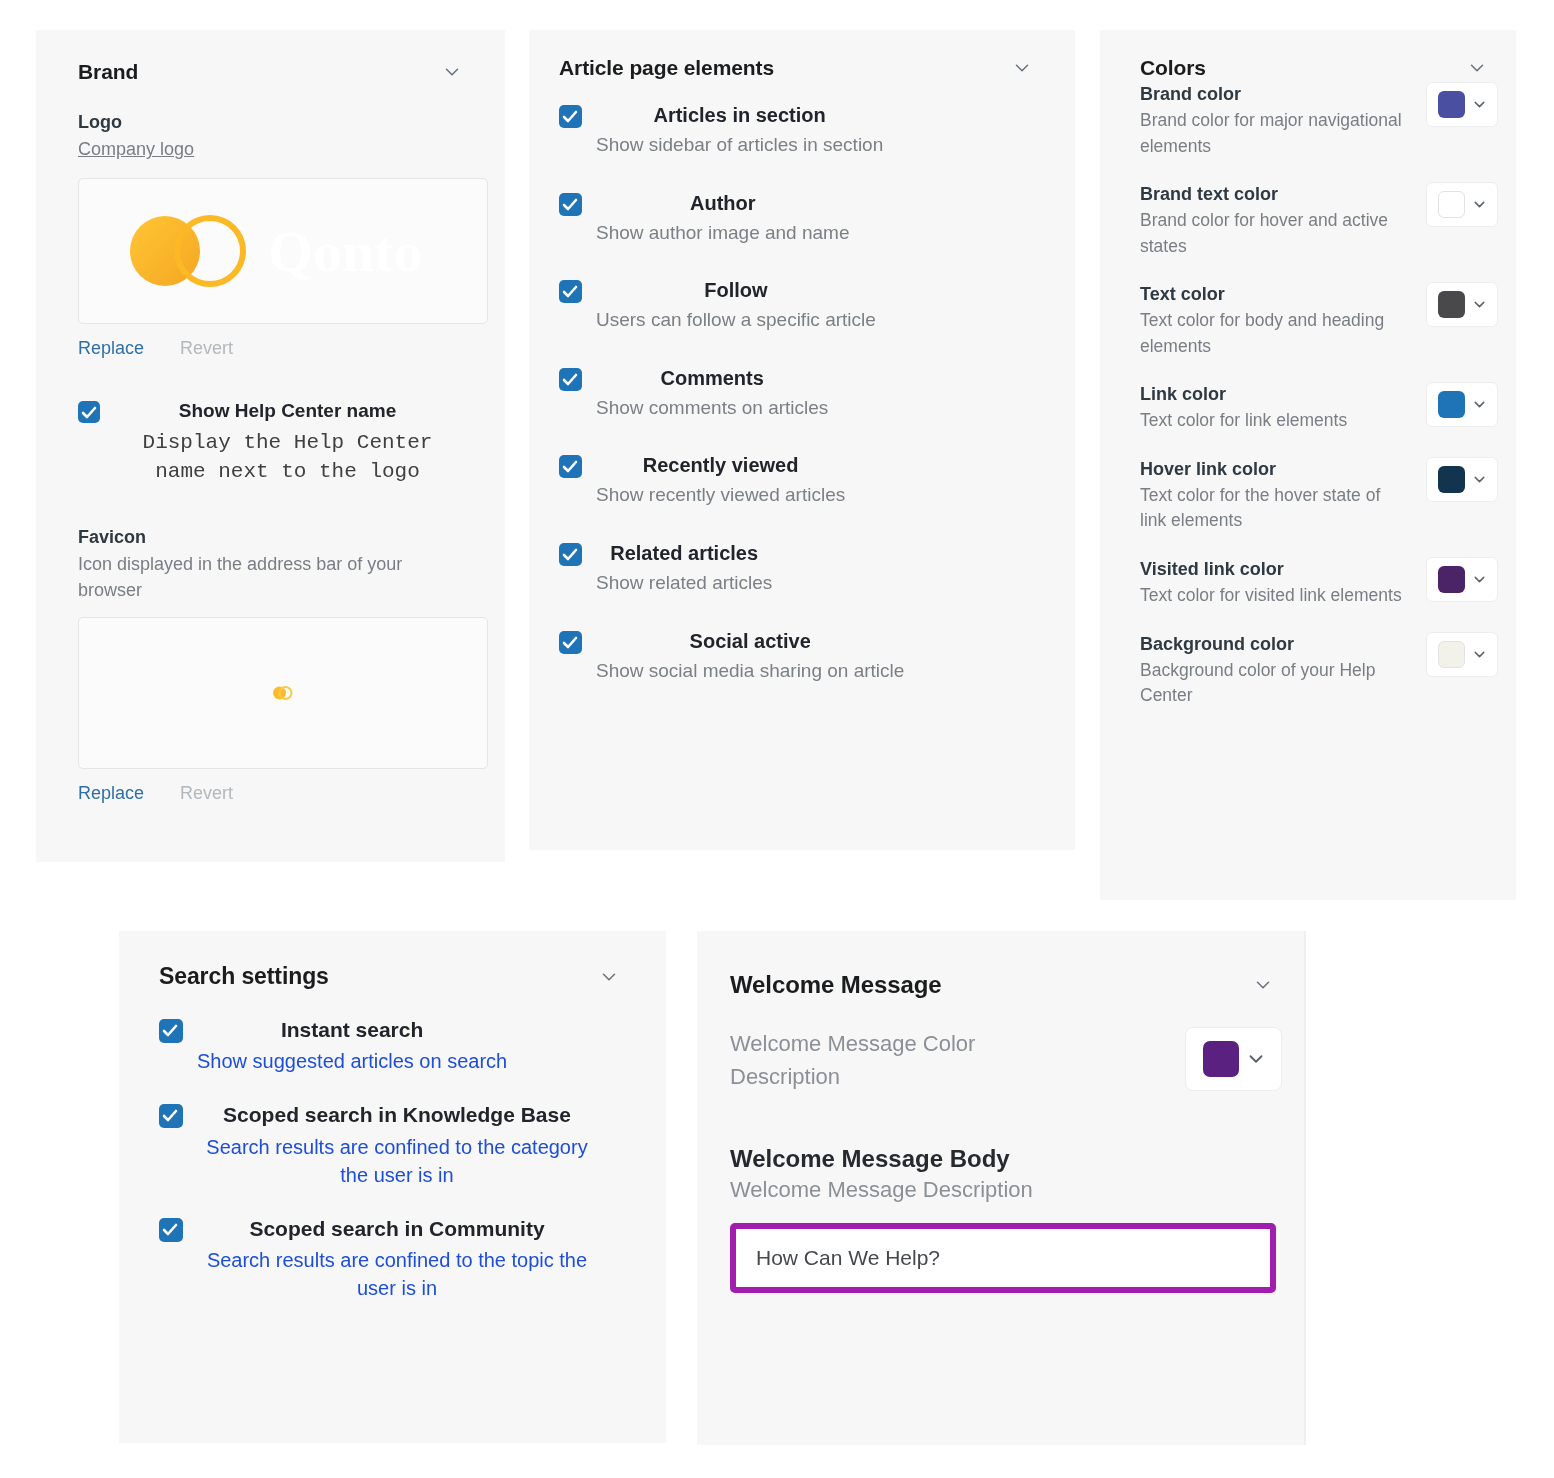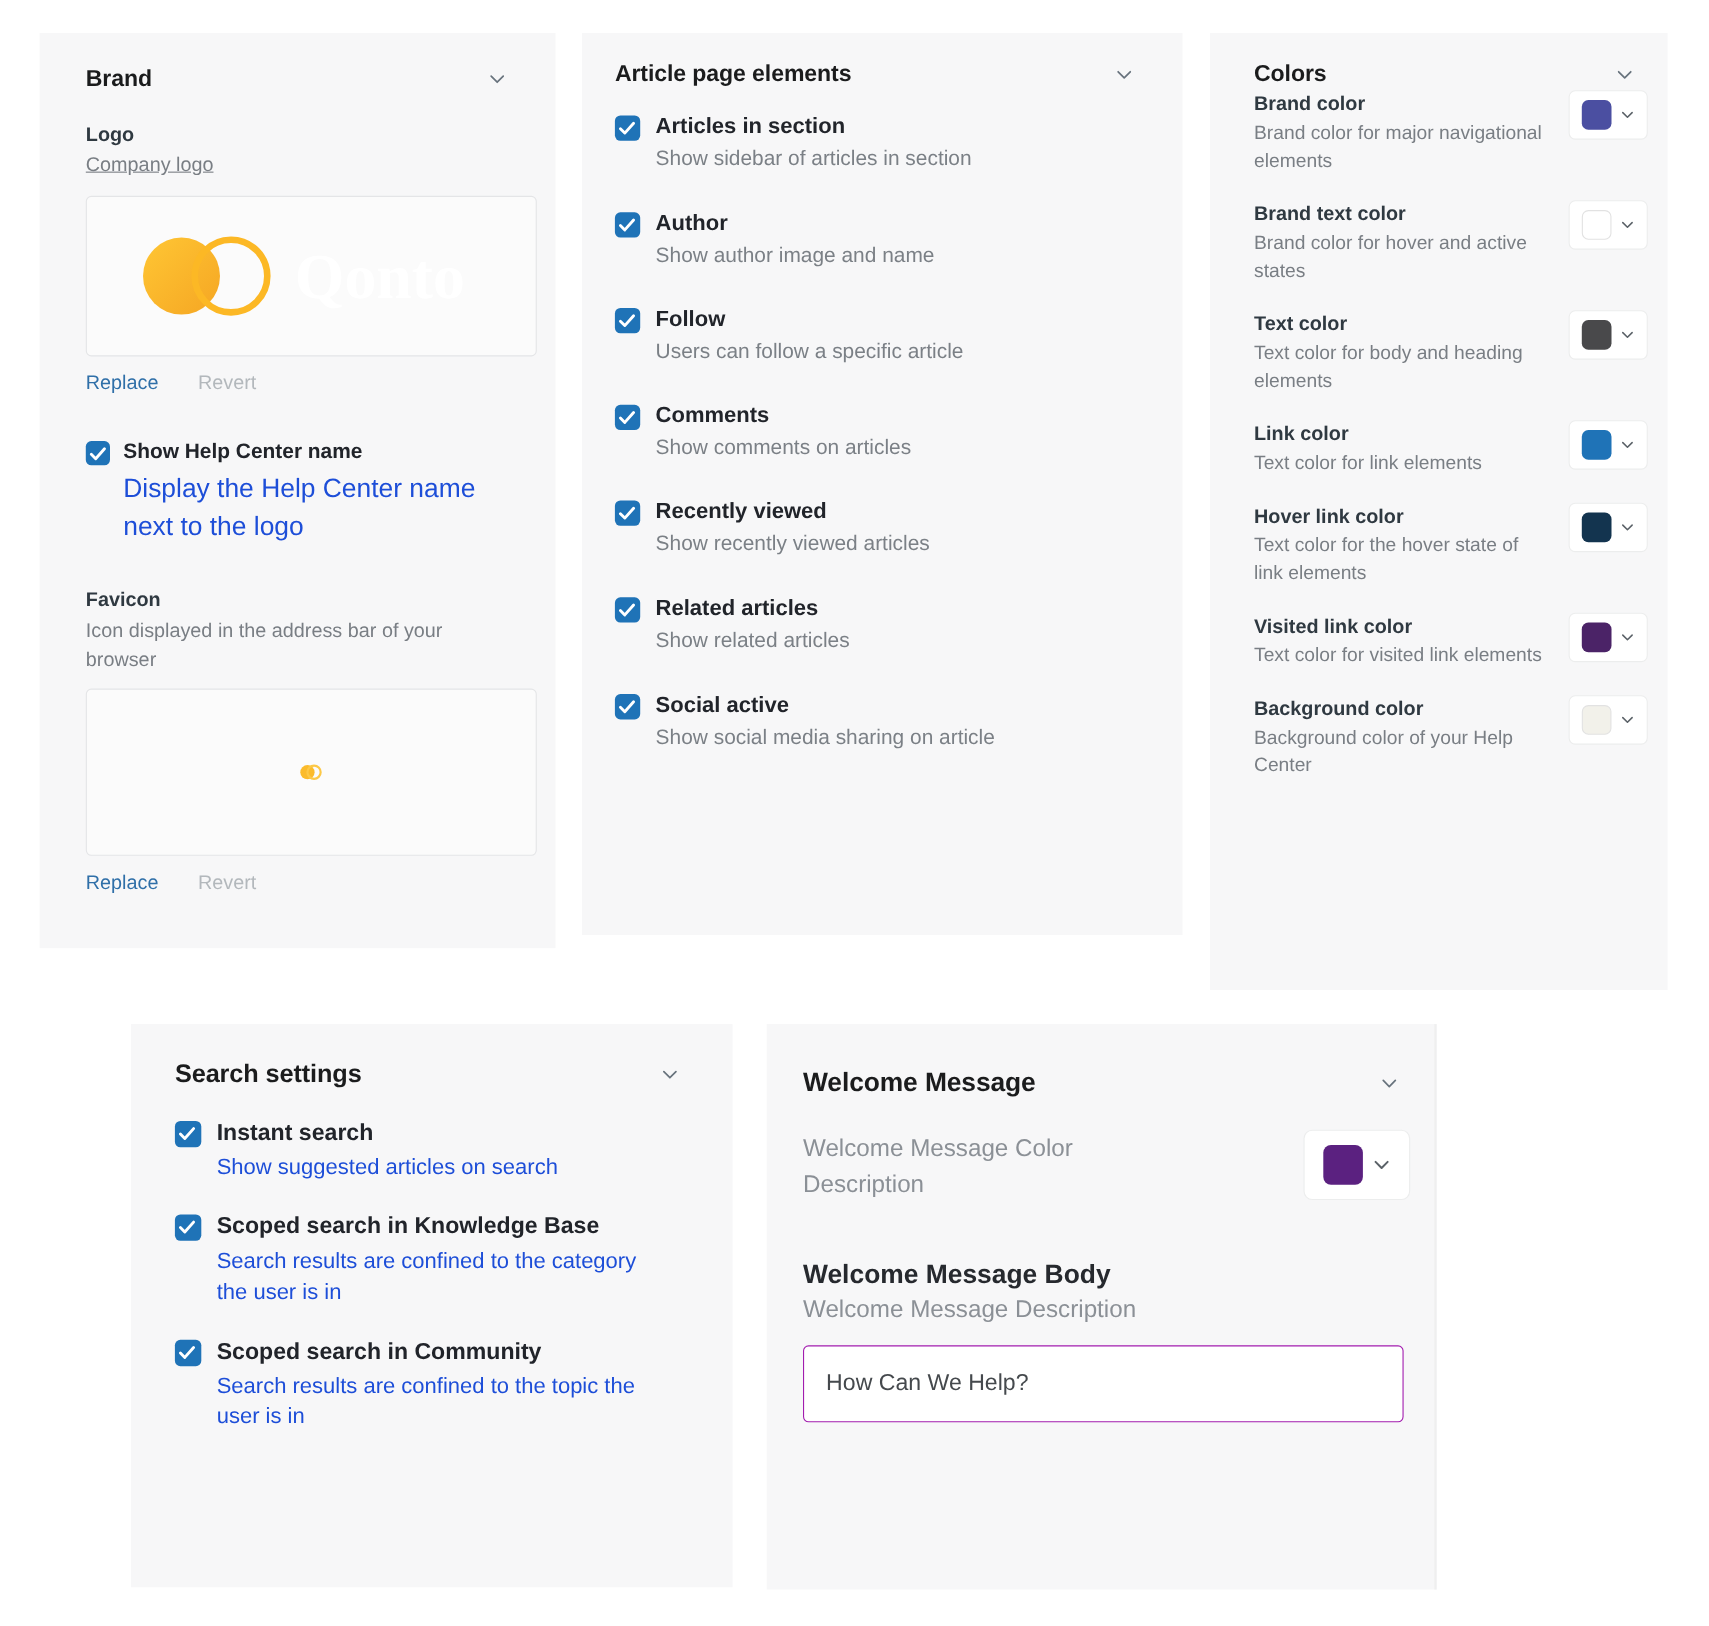--- a/index.html
+++ b/index.html
@@ -80,21 +80,21 @@
     width: 23px;
     height: 23px;
     border-radius: 5px;
     background: #1f73b7;
     flex: 0 0 auto;
     position: relative;
     cursor: pointer;
     margin-top: 3px;
   }
   .cbox svg { position: absolute; left: 3px; top: 4px; }
-  .cb-texts { margin-left: 14px; }
+  .cb-texts { margin-left: 14px; text-align: center; }
   .cb-title {
     font-size: 20px;
     font-weight: 700;
     color: #21242a;
     line-height: 1.3;
   }
   .cb-desc {
     font-size: 19px;
     color: #7b8086;
     line-height: 1.4;
@@ -125,21 +125,21 @@
     display: flex;
     align-items: flex-start;
     justify-content: space-between;
     gap: 14px;
   }
   .color-row .texts { flex: 1 1 auto; }
 
   
   .txtinput {
     background: #ffffff;
-    border: 1px solid #a21caf;
+    border: 6px solid #a21caf;
     border-radius: 5px;
     font-size: 21px;
     color: #45494d;
     font-family: "Liberation Sans", sans-serif;
     padding: 0 20px;
     outline: none;
   }
 
   
   #panel-brand   { left: 36px;   top: 30px;  width: 469px;  height: 832px; padding: 30px 42px 0 42px; }
@@ -151,21 +151,21 @@
   
   #panel-brand .panel-head { margin-bottom: 26px; }
   #brand-logo-label { margin-bottom: 2px; }
   #brand-logo-desc  { margin-bottom: 16px; text-decoration: underline; }
   #logo-box { width: 410px; height: 146px; margin-bottom: 14px; }
   #brand-logo-links { margin-bottom: 40px; }
   #show-hcn-row { margin-bottom: 38px; }
   #show-hcn-row .cbox { width: 22px; height: 22px; margin-top: 2px; }
   #show-hcn-row .cb-texts { margin-left: 12px; }
   #show-hcn-row .cb-title { font-size: 19px; }
-  #show-hcn-row .cb-desc { font-size: 24px; color: #1d4ed8; max-width: 352px; }
+  #show-hcn-row .cb-desc { font-size: 21px; color: #404040; max-width: 352px; font-family: Liberation Mono, monospace; }
   #favicon-label { margin-bottom: 2px; }
   #favicon-desc  { margin-bottom: 14px; max-width: 390px; }
   #favicon-box { width: 410px; height: 152px; margin-bottom: 14px; }
 
   
   #panel-article .panel-head { margin-bottom: 22px; padding-right: 6px; }
   #article-list { display: flex; flex-direction: column; gap: 31px; }
 
   
   #panel-colors .panel-head { margin-bottom: 2px; padding-right: 10px; text-align: center; }

